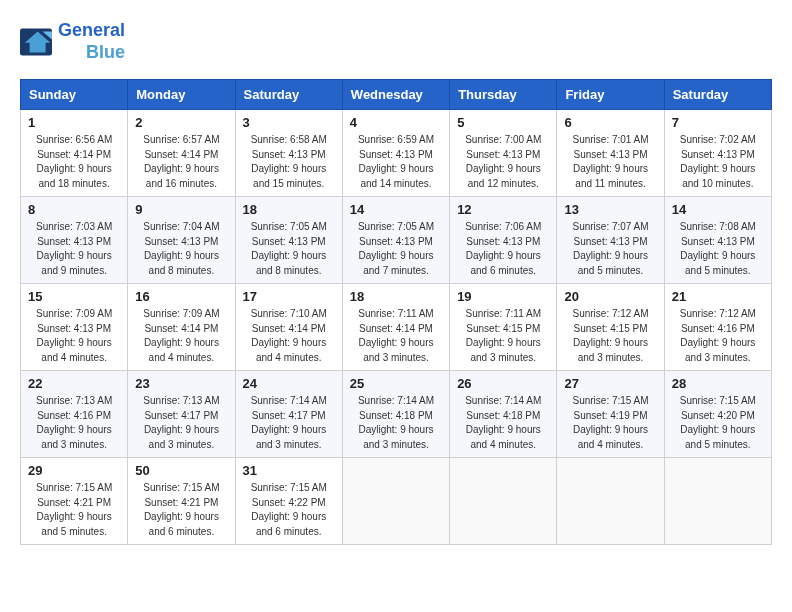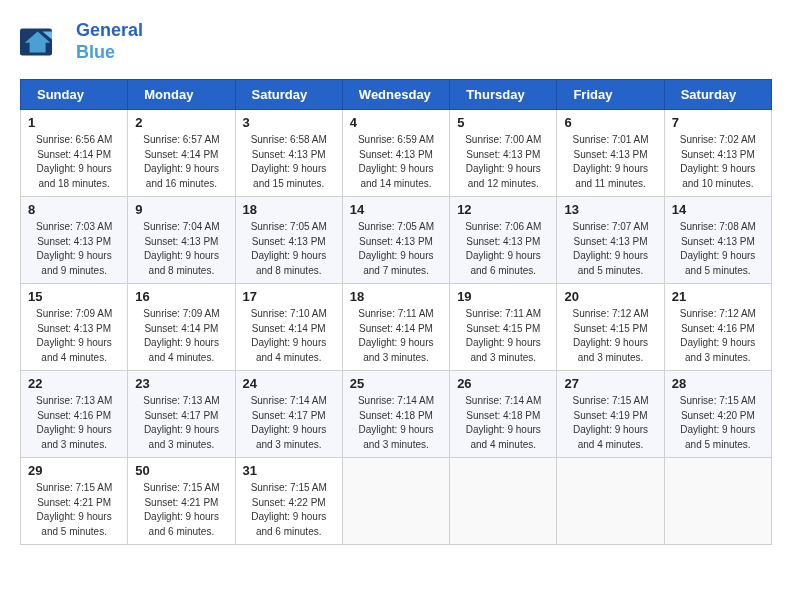--- a/index.html
+++ b/index.html
@@ -12,21 +12,22 @@
     }
     .header-area {
       display: flex;
       justify-content: space-between;
       align-items: flex-start;
       margin-bottom: 16px;
     }
     .logo {
       display: flex;
       align-items: center;
-      gap: 24px;
+      gap: 6px;
+      text-align: right;
     }
     .logo-text {
       font-size: 18px;
       font-weight: bold;
       color: #1a1a2e;
       line-height: 1.2;
     }
     .logo-text span {
       color: #2563c9;
     }
@@ -51,21 +52,21 @@
     .calendar-table {
       width: 100%;
       border-collapse: collapse;
       border: 1px solid #ccc;
     }
     .calendar-table th {
       background-color: #2563c9;
       color: white;
       font-size: 13px;
       font-weight: bold;
-      padding: 7px 16px;
+      padding: 7px 8px;
       text-align: left;
       border: 1px solid #1a4fa8;
     }
     .calendar-table td {
       vertical-align: top;
       padding: 5px 7px;
       border: 1px solid #d0d0d0;
       font-size: 10.5px;
       color: #222;
       width: calc(100% / 7);

